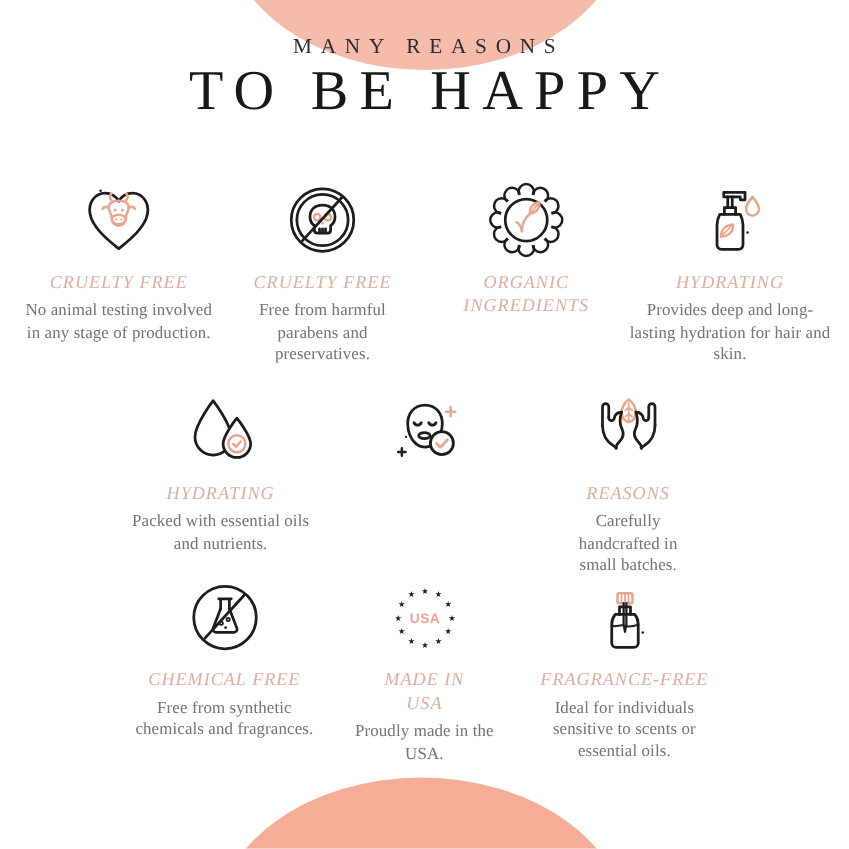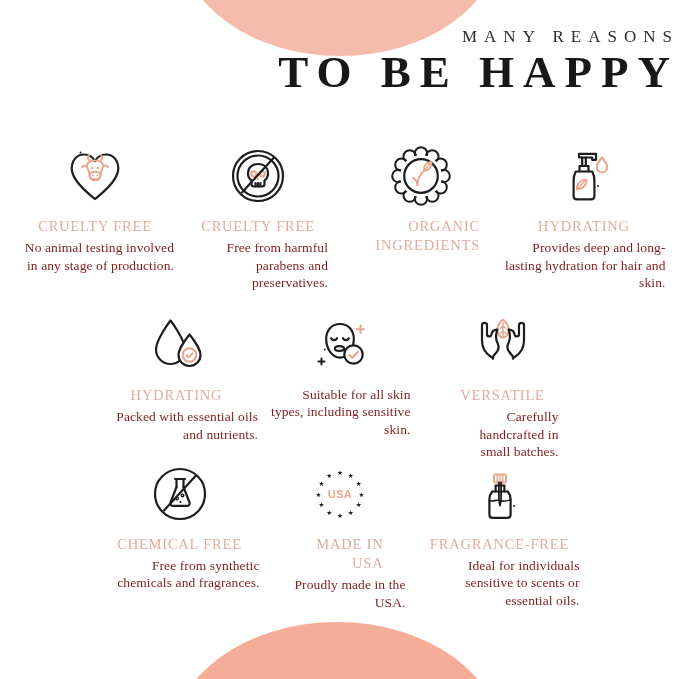--- a/index.html
+++ b/index.html
@@ -3,42 +3,43 @@
 <meta charset="utf-8">
 <style>
   html,body{margin:0;padding:0;background:#fff;}
   .canvas{
     width:679px;height:679px;position:relative;overflow:hidden;background:#ffffff;
     font-family:"Liberation Serif", serif;
   }
   .blob{position:absolute;border-radius:50%;z-index:0;}
   .blob-top{left:180px;top:-176px;width:320px;height:232px;background:#f6bcab;}
   .blob-bottom{left:172px;top:622px;width:330px;height:240px;background:#f5ad98;}
-  .content{position:relative;z-index:1;text-align:right;}
+  .content{position:relative;z-index:1;text-align:center;}
   .subtitle{
     padding-top:27px;font-size:17px;letter-spacing:7px;text-indent:7px;
     color:#2d2d2d;
   }
   .title{
-    margin-top:2px;font-size:45px;font-weight:700;letter-spacing:9px;text-indent:9px;
+    margin-top:2px;font-size:45px;font-weight:400;letter-spacing:9px;text-indent:9px;
     color:#181818;line-height:1.05;
   }
   .row{display:flex;justify-content:center;align-items:flex-start;}
   .row1{margin-top:48px;}
   .row2{margin-top:22px;}
   .row3{margin-top:2px;}
   .feature{width:163px;display:flex;flex-direction:column;align-items:center;}
   .row3 .feature{width:160px;}
   .icon{width:64px;height:64px;margin-bottom:9px;display:block;}
   .f-title{
     font-size:14.5px;letter-spacing:.8px;color:#dfad9d;line-height:1.32;
     margin:0 auto 3px auto;
+    font-style:italic;
   }
   .f-desc{
-    font-size:13.5px;color:#7f1d1d;line-height:1.28;margin:0 auto;letter-spacing:.1px;
+    font-size:13.5px;color:#737373;line-height:1.28;margin:0 auto;letter-spacing:.1px;
   }
   .f3 .f-title{max-width:118px}.f7 .f-title{max-width:118px}.f10 .f-title{max-width:88px}
   .f1 .f-desc{max-width:158px}.f2 .f-desc{max-width:140px}.f3 .f-desc{max-width:168px}
   .f4 .f-desc{max-width:172px}.f5 .f-desc{max-width:160px}.f6 .f-desc{max-width:178px}
   .f7 .f-desc{max-width:142px}.f8 .f-desc{max-width:112px}.f9 .f-desc{max-width:192px}
   .f10 .f-desc{max-width:132px}.f11 .f-desc{max-width:178px}
   svg .blk{stroke:#1d1d1d;stroke-width:2.2;fill:none;stroke-linecap:round;stroke-linejoin:round;}
   svg .pnk{stroke:#e8a68e;stroke-width:2;fill:none;stroke-linecap:round;stroke-linejoin:round;}
   svg .pnk-thin{stroke:#e8a68e;stroke-width:1.4;fill:none;stroke-linecap:round;}
   svg .blk-fill{fill:#1d1d1d;stroke:none;}
@@ -152,41 +153,40 @@
         <svg class="icon" viewBox="0 0 64 64">
           <path class="blk" d="M32 11 C40.5 11 46.3 17.6 45.8 26.8 C45.3 36.8 39.6 44.6 32 44.6 C24.4 44.6 18.7 36.8 18.2 26.8 C17.7 17.6 23.5 11 32 11 Z"></path>
           <path class="blk" d="M23.2 25.2 C24.6 27.8 27.6 27.8 29 25.2 M35 25.2 C36.4 27.8 39.4 27.8 40.8 25.2"></path>
           <ellipse class="blk" cx="31.5" cy="35.5" rx="4.6" ry="2.4"></ellipse>
           <circle class="blk wht" style="fill:#fff" cx="45.5" cy="41.5" r="9.2"></circle>
           <path class="pnk" style="stroke-width:2.2" d="M41.3 41.8 L44.3 44.8 L50 38.8"></path>
           <path class="pnk" d="M52.5 12.5 L52.5 20 M48.8 16.3 L56.2 16.3"></path>
           <path class="blk" style="stroke-width:2" d="M13.5 45.5 L13.5 51.5 M10.5 48.5 L16.5 48.5"></path>
           <circle class="blk-fill" cx="16.8" cy="36.5" r=".9"></circle>
         </svg>
-        <div class="f-desc">Suitable for all skin types, including sensitive skin.</div>
       </div>
 
       <div class="feature f8">
         <svg class="icon" viewBox="0 0 64 64">
           <path class="pnk" d="M32 6.5 C28.2 9.5 26.4 13.2 26.4 17 C26.4 21 28.7 23.8 32 24.7 C35.3 23.8 37.6 21 37.6 17 C37.6 13.2 35.8 9.5 32 6.5 Z"></path>
           <path class="pnk-thin" d="M32 9.5 L32 24 M32 13 L29.3 15.3 M32 13 L34.7 15.3 M32 18 L29.3 20.3 M32 18 L34.7 20.3"></path>
           <g>
             <path class="blk" d="M11 27.5 L11 12.3 A2.5 2.5 0 0 1 16 12.3 L16 21"></path>
             <path class="blk" d="M16 21 A2.2 2.2 0 0 0 20.4 21.5 C20.9 18.7 23.1 16.9 26.2 16.7"></path>
             <path class="blk" d="M11 27.5 C11 34.5 14 39.8 19.6 43.5 L22.2 45.2"></path>
             <path class="blk" d="M26.2 16.7 C24.6 22 24.5 26 26.5 29.9 C28.3 33.4 27.5 37.5 24.3 40.6 C22.6 42.2 21.8 43.7 21.8 45.7"></path>
           </g>
           <g transform="translate(64 0) scale(-1 1)">
             <path class="blk" d="M11 27.5 L11 12.3 A2.5 2.5 0 0 1 16 12.3 L16 21"></path>
             <path class="blk" d="M16 21 A2.2 2.2 0 0 0 20.4 21.5 C20.9 18.7 23.1 16.9 26.2 16.7"></path>
             <path class="blk" d="M11 27.5 C11 34.5 14 39.8 19.6 43.5 L22.2 45.2"></path>
             <path class="blk" d="M26.2 16.7 C24.6 22 24.5 26 26.5 29.9 C28.3 33.4 27.5 37.5 24.3 40.6 C22.6 42.2 21.8 43.7 21.8 45.7"></path>
           </g>
         </svg>
-        <div class="f-title">VERSATILE</div>
+        <div class="f-title">REASONS</div>
         <div class="f-desc">Carefully handcrafted in small batches.</div>
       </div>
     </div>
 
     <div class="row row3">
 
       <div class="feature f9">
         <svg class="icon" viewBox="0 0 64 64">
           <circle class="blk" cx="32" cy="32" r="25"></circle>
           <path class="blk" d="M27 17 L37 17 M28.5 17 L28.5 25 M35.5 17 L35.5 25"></path>

